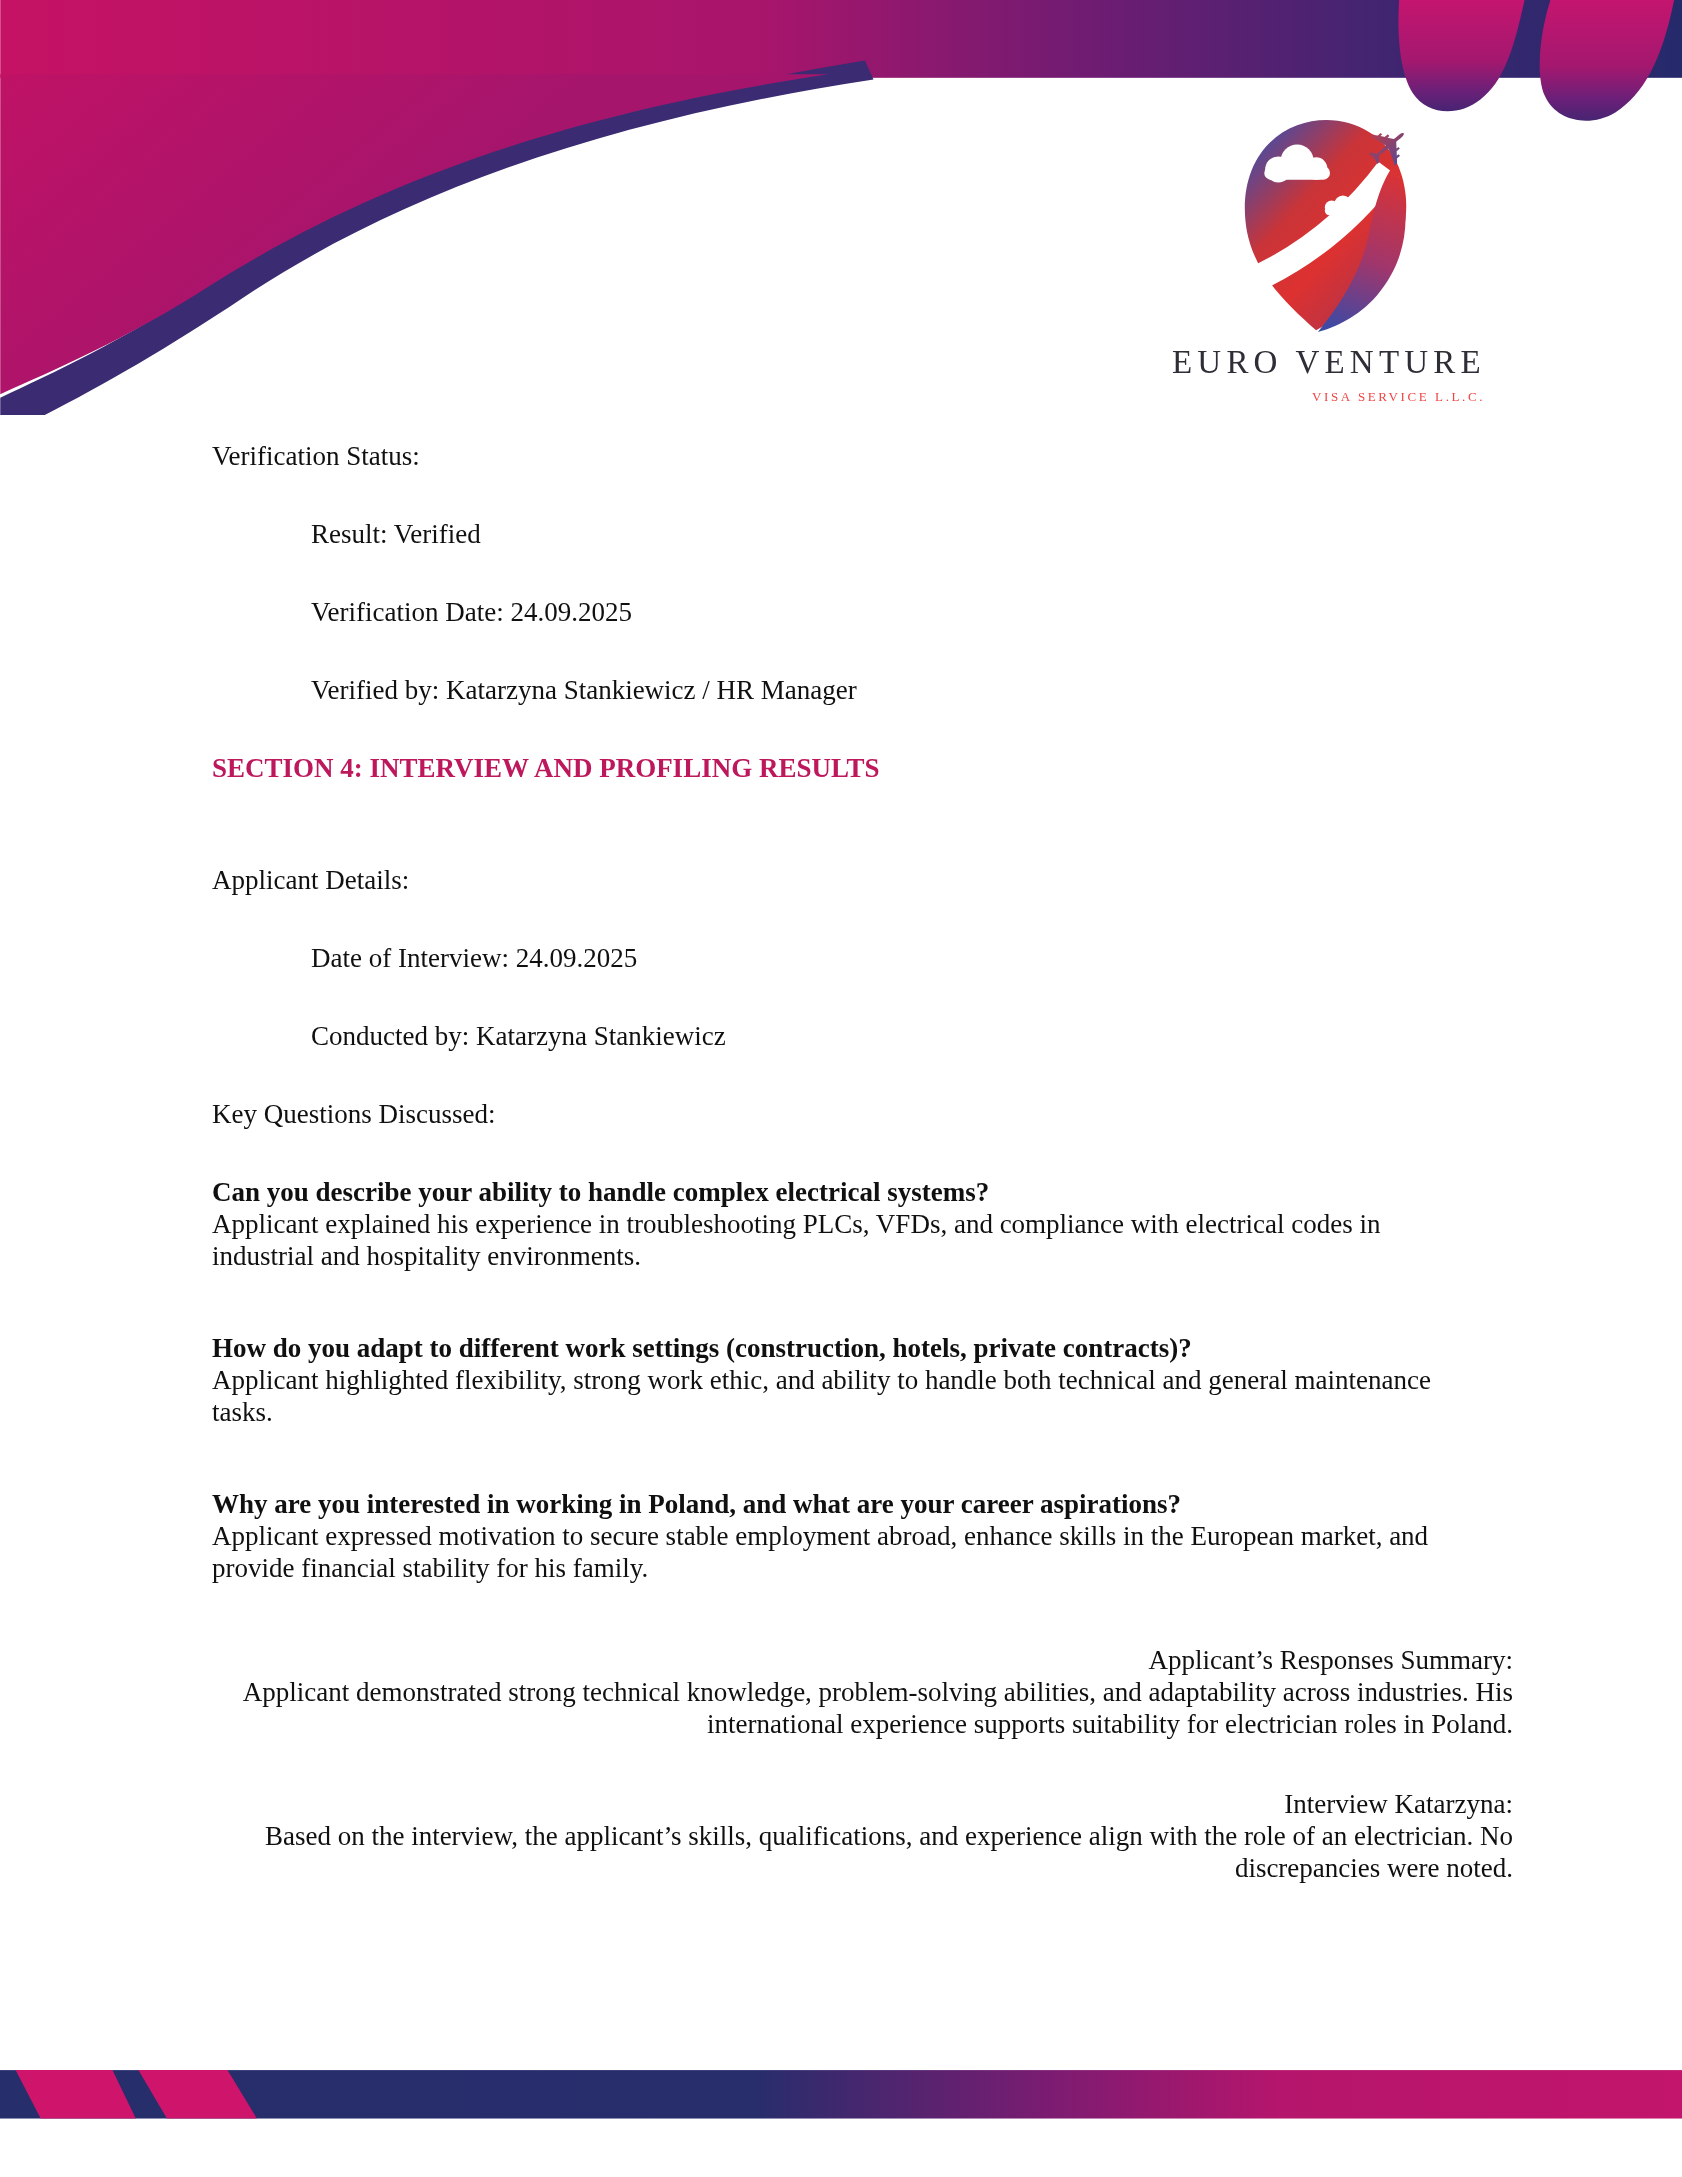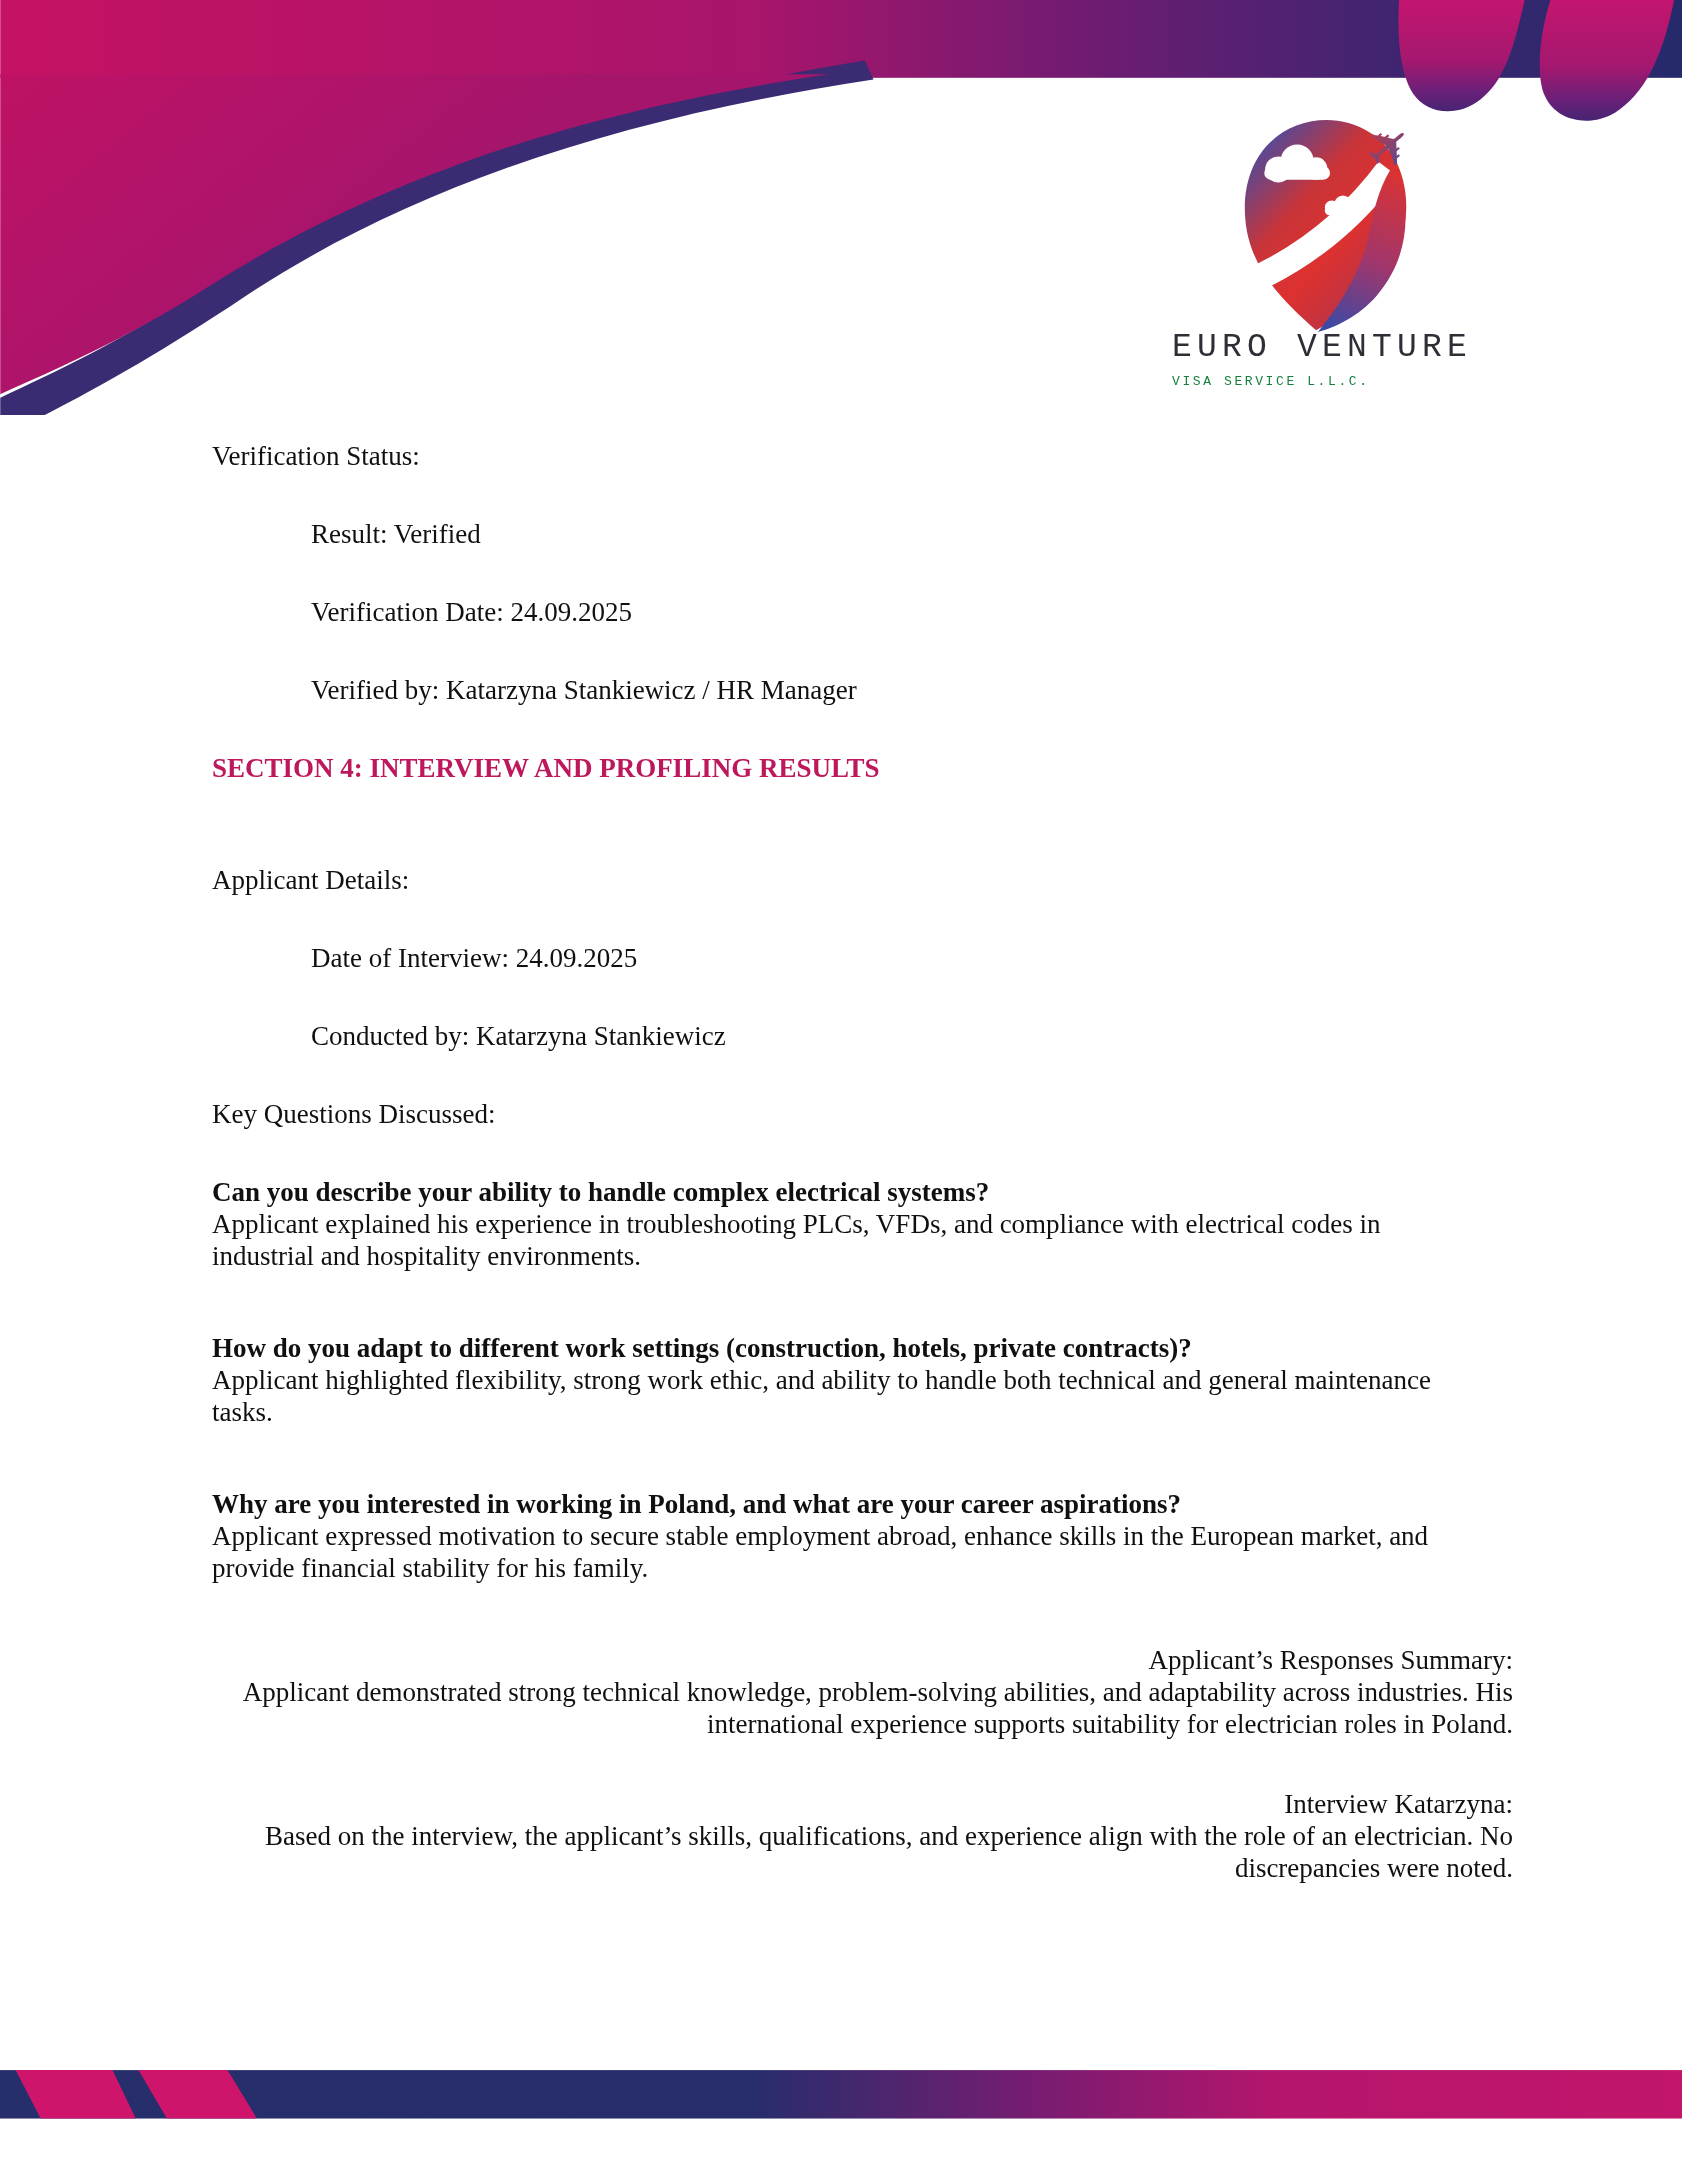--- a/index.html
+++ b/index.html
@@ -1,24 +1,24 @@
 <!DOCTYPE html>
 <html style="font-size:14px"><head>
 <meta charset="utf-8">
 <style>
   html,body{margin:0;padding:0;background:#ffffff;}
   .page{position:relative;width:1683px;height:2177px;background:#ffffff;overflow:hidden;
         font-family:"Liberation Serif", serif;color:#101010;}
   .header-art, .footer-art{position:absolute;left:0;display:block;}
   .header-art{top:0;}
   .footer-art{top:2069px;}
-  .logo-text{position:absolute;left:1172px;top:329px;width:313px;text-align:left;
-             font-family:Liberation Mono, monospace;}
+  .logo-text{position:absolute;left:1172px;top:344px;width:313px;text-align:right;
+             font-family:Liberation Serif, serif;}
   .logo-name{font-size:33px;font-weight:300;letter-spacing:5.2px;color:#2e2e36;white-space:nowrap;}
-  .logo-sub{margin-top:7.8px;font-size:13px;letter-spacing:2.6px;color:#15803d;white-space:nowrap;}
+  .logo-sub{margin-top:7.8px;font-size:13px;letter-spacing:2.6px;color:#ef4444;white-space:nowrap;}
   .doc{position:absolute;left:212px;top:440px;width:1301px;font-size:27px;line-height:32px;}
   .block{margin:0 0 46px 0;}
   .indent{margin-left:99px;}
   .comments{width:1150px;margin-bottom:36px;}
   .section-heading{color:#be185d;font-weight:bold;margin:0 0 80px 0;}
   .qa{width:1228px;margin:0 0 60px 0;}
   .q{font-weight:bold;}
   .para{margin:0 0 48px 0;text-align:right;}
   .para-last{margin:0;}
 </style>

